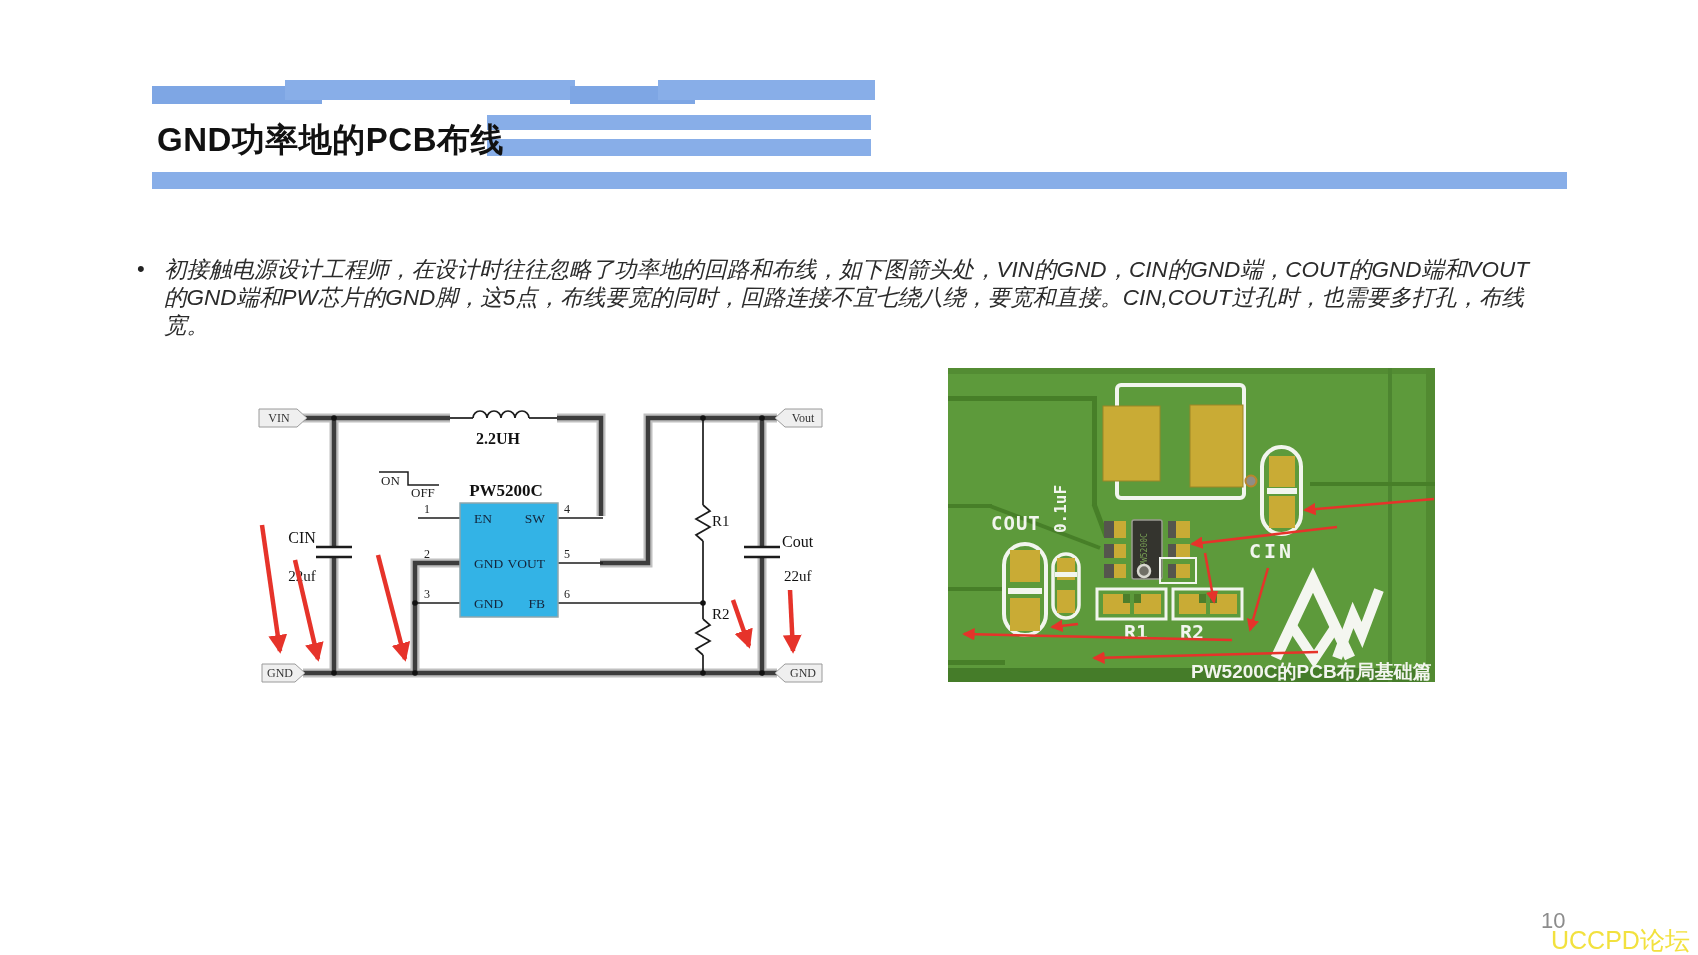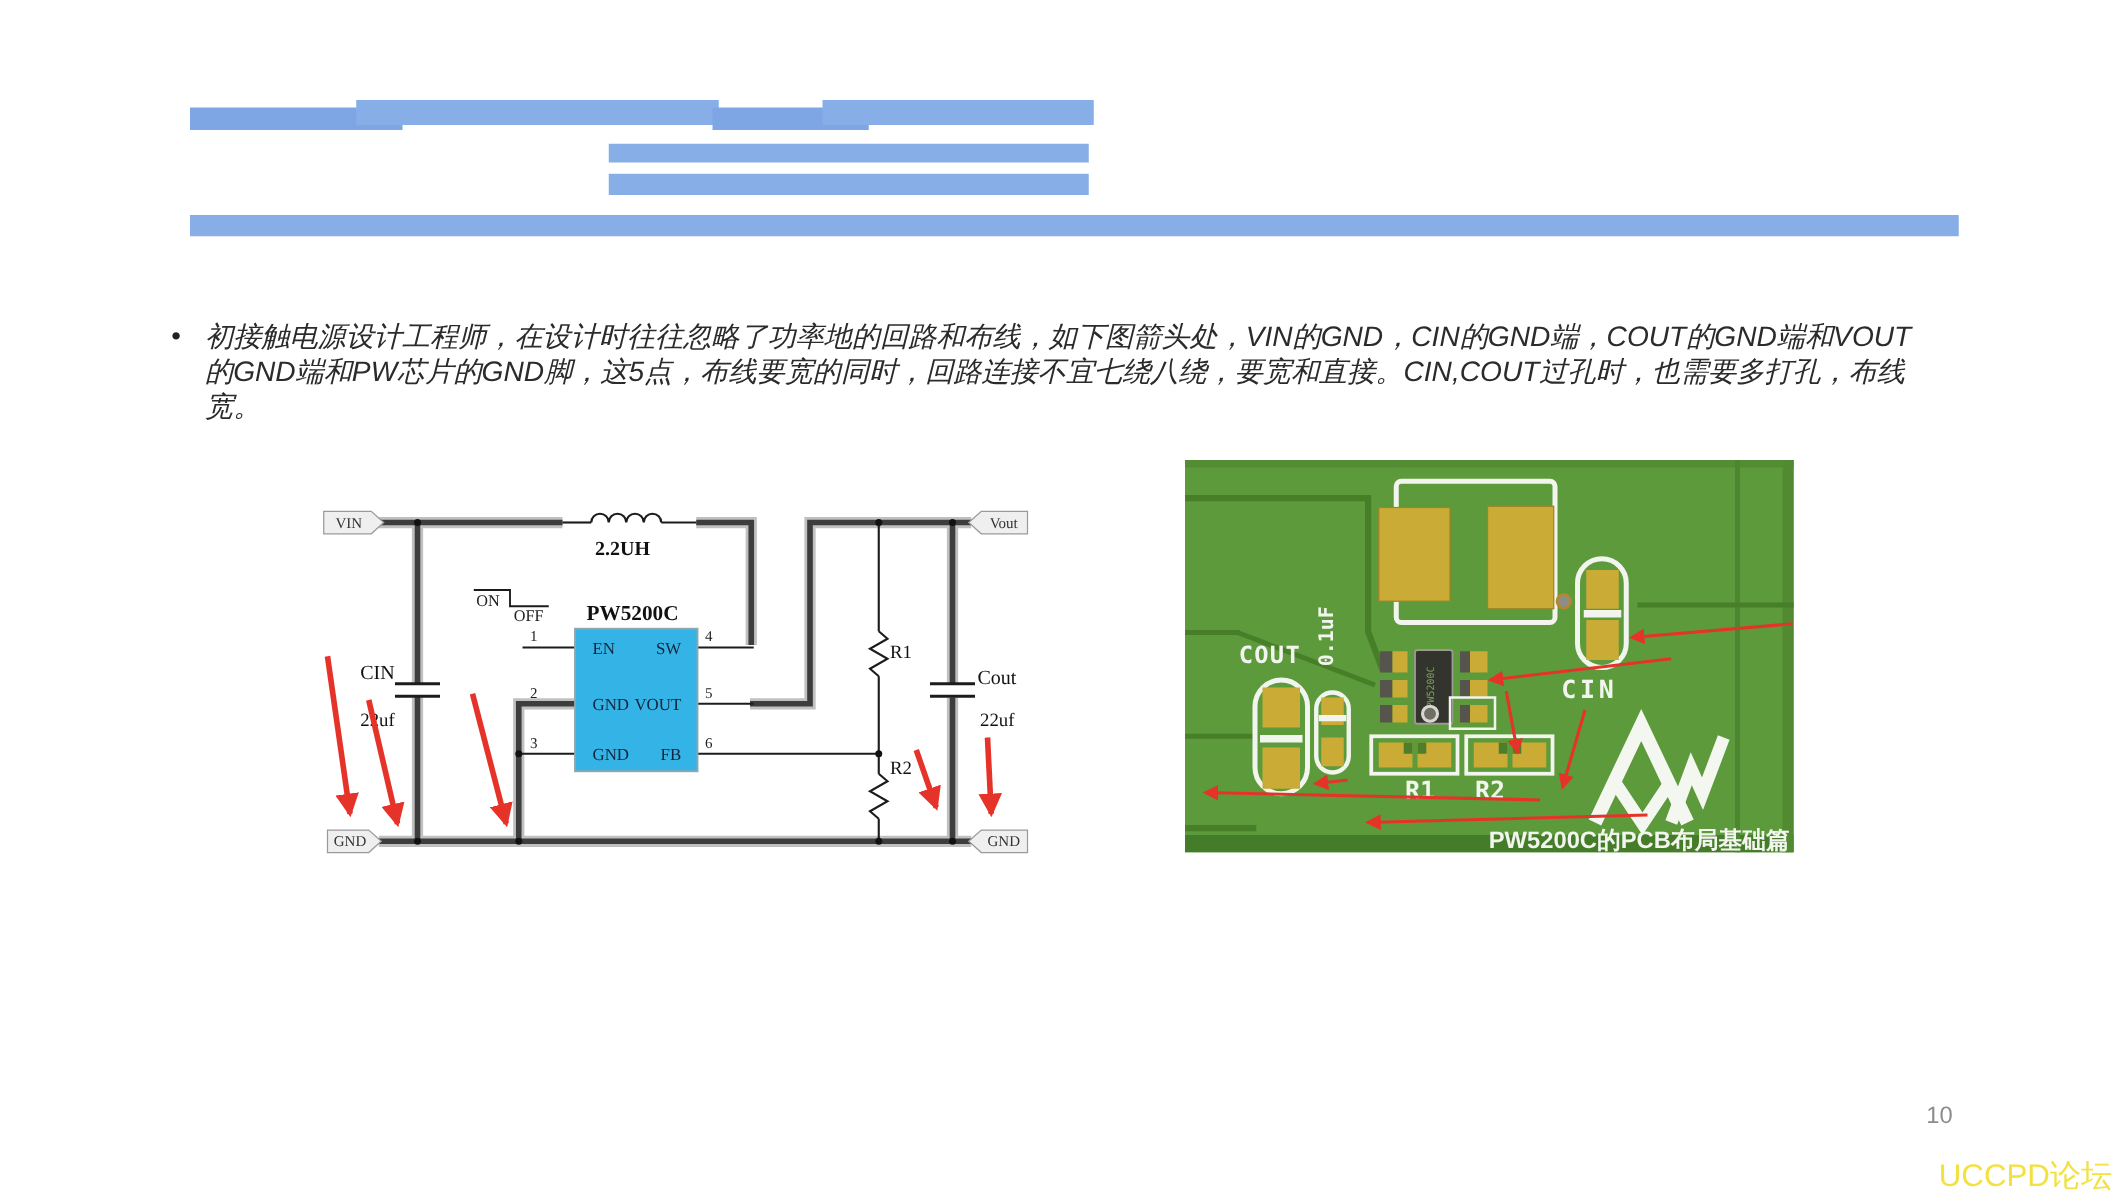--- a/index.html
+++ b/index.html
@@ -6,39 +6,40 @@
   .slide{position:relative;width:1698px;height:955px;background:#ffffff;overflow:hidden;
          font-family:"Liberation Sans",sans-serif;}
   .abs{position:absolute;}
   .bar{position:absolute;background:#88aee8;}
   .bar.dk{background:#7ea6e4;}
   .title{position:absolute;left:157px;top:118px;font-size:33px;font-weight:bold;color:#111;
          letter-spacing:0.5px;white-space:nowrap;}
   .bullet-wrap{position:absolute;left:137px;top:256px;width:1412px;display:flex;}
   .bullet-dot{width:27px;font-size:22px;color:#222;flex:0 0 27px;}
   .bullet-text{font-size:22.5px;line-height:28px;color:#2b2b2b;width:1385px;font-style:italic;}
-  .pagenum{position:absolute;left:1541px;top:882px;font-size:19px;color:#8c8c8c;}
+  .pagenum{position:absolute;left:1541px;top:908px;font-size:22px;color:#8c8c8c;}
   .watermark{position:absolute;left:1551px;top:924px;font-size:25px;color:#f2e13e;}
   svg text{user-select:none;}
   .serif{font-family:"Liberation Serif",serif;}
   .mono{font-family:"DejaVu Sans Mono",monospace;}
 </style>
 </head>
 <body>
 
 <div class="slide">
 
   <div class="bar dk" style="left:152px;top:86px;width:170px;height:18px;"></div>
   <div class="bar" style="left:285px;top:80px;width:290px;height:20px;"></div>
   <div class="bar dk" style="left:570px;top:86px;width:125px;height:18px;"></div>
   <div class="bar" style="left:658px;top:80px;width:217px;height:20px;"></div>
   <div class="bar" style="left:487px;top:115px;width:384px;height:15px;"></div>
   <div class="bar" style="left:487px;top:139px;width:384px;height:17px;"></div>
   <div class="bar" style="left:152px;top:172px;width:1415px;height:17px;"></div>
 
+  <div class="title">GND功率地的PCB布线</div>
 
   <div class="bullet-wrap">
     <div class="bullet-dot">•</div>
     <div class="bullet-text">初接触电源设计工程师，在设计时往往忽略了功率地的回路和布线，如下图箭头处，VIN的GND，CIN的GND端，COUT的GND端和VOUT的GND端和PW芯片的GND脚，这5点，布线要宽的同时，回路连接不宜七绕八绕，要宽和直接。CIN,COUT过孔时，也需要多打孔，布线宽。</div>
   </div>
 
   <svg class="abs" style="left:245px;top:395px;" width="580" height="300" viewBox="0 0 580 300">
     <defs>
       <marker id="ah" viewBox="0 0 10 10" refX="8.5" refY="5" markerWidth="4.2" markerHeight="4.2" orient="auto">
         <path d="M0 0 L10 5 L0 10 Z" fill="#e6332a"></path>

